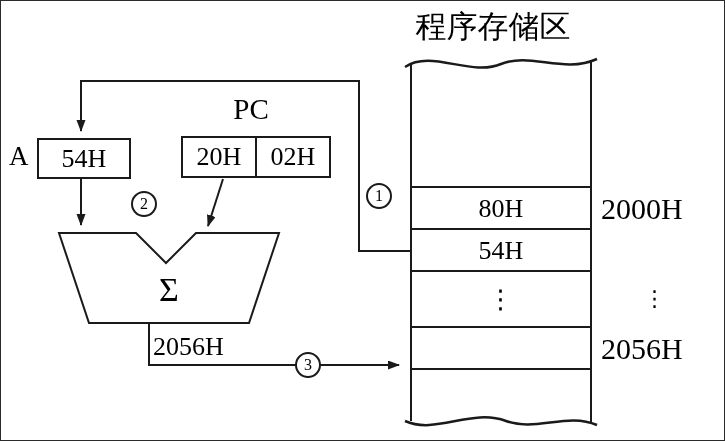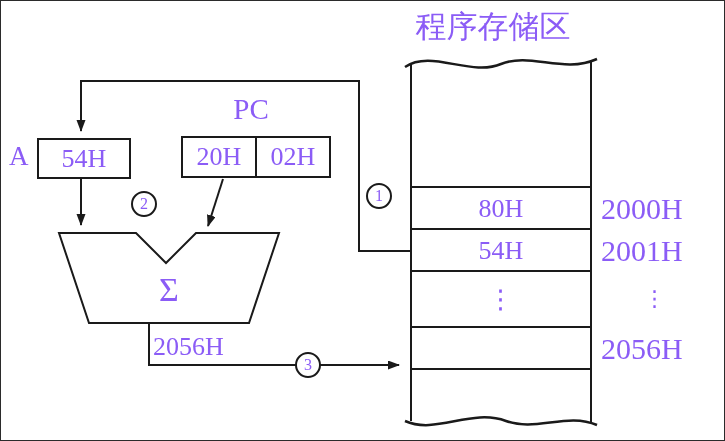--- a/index.html
+++ b/index.html
@@ -2,21 +2,21 @@
 <html><head>
 <meta charset="utf-8">
 <style>
   html,body{margin:0;padding:0;background:#fff;}
   .stage{
     position:relative;
     width:723px;height:439px;
     border:1px solid #2b2b2b;
     background:#ffffff;
     font-family:"Liberation Serif","DejaVu Serif",serif;
-    color:#8b5cf6;
+    color:#000000;
     overflow:hidden;
   }
   .abs{position:absolute;}
   .ctr{text-align:center;}
   .lbl{white-space:nowrap;}
   svg{position:absolute;left:0;top:0;}
   .regbox{
     position:absolute;
     border:2px solid #1a1a1a;
     box-sizing:border-box;
@@ -99,21 +99,20 @@
 
   <div class="abs ctr" style="left:133px;top:270px;width:70px;font-size:34px;">Σ</div>
 
   <div class="abs lbl" style="left:152px;top:331px;font-size:26px;">2056H</div>
 
   <div class="memcell" style="top:188px;border-radius:13px;">80H</div>
   <div class="memcell" style="top:230px;">54H</div>
   <div class="memcell dots" style="top:272px;height:52px;">⋮</div>
 
   <div class="addr" style="top:188px;">2000H</div>
-  <div class="addr" style="top:230px;">2001H</div>
   <div class="addr dots" style="top:272px;height:52px;justify-content:center;font-size:22px;">⋮</div>
   <div class="addr" style="top:328px;">2056H</div>
 
   <div class="step" style="left:365px;top:182px;">1</div>
   <div class="step" style="left:130px;top:190px;">2</div>
   <div class="step" style="left:294px;top:351px;">3</div>
 
 </div>
 
 </body></html>

